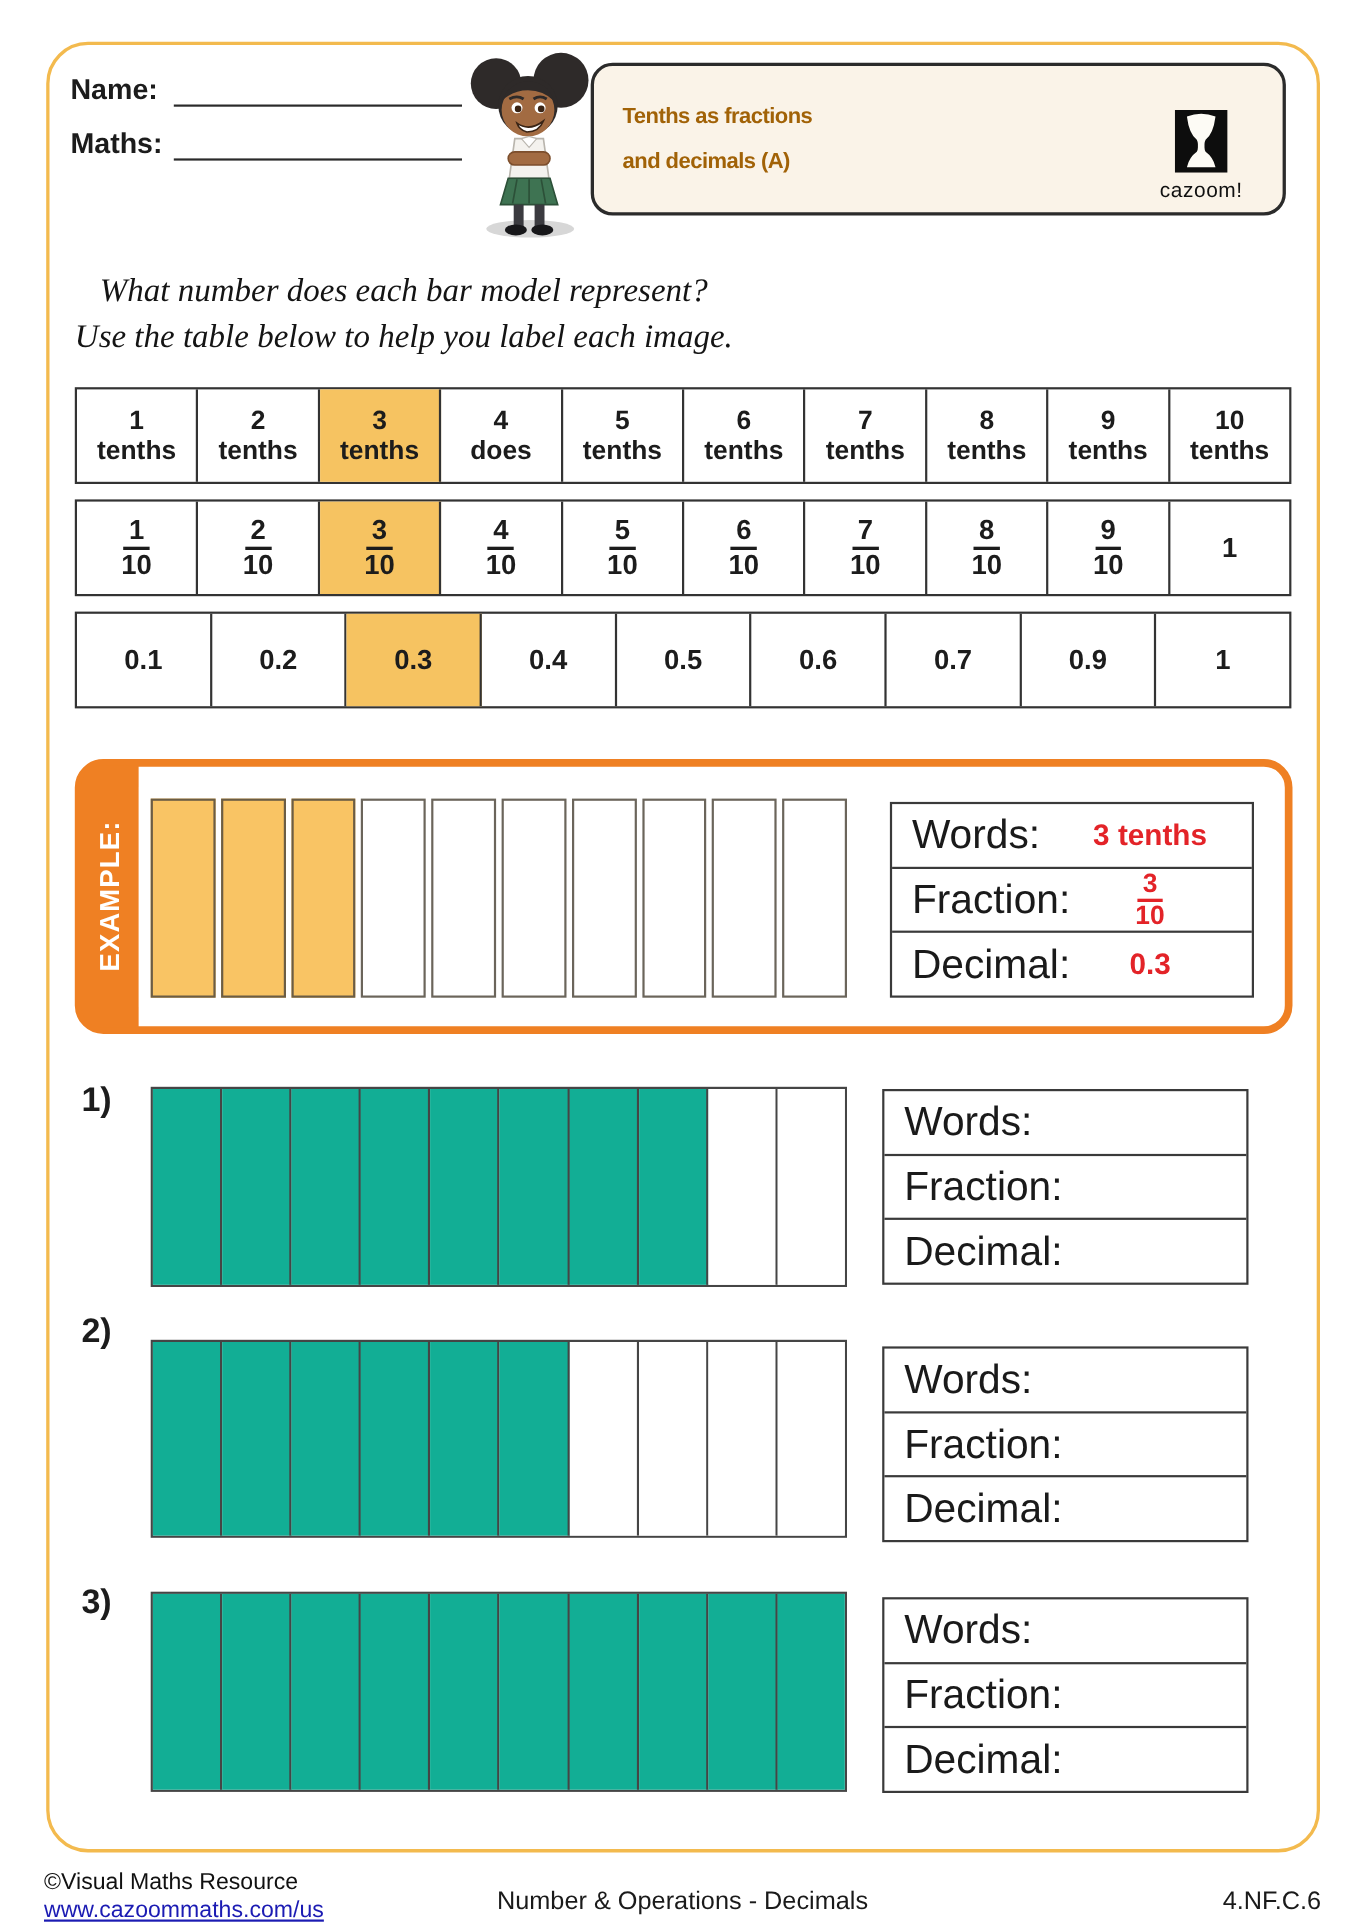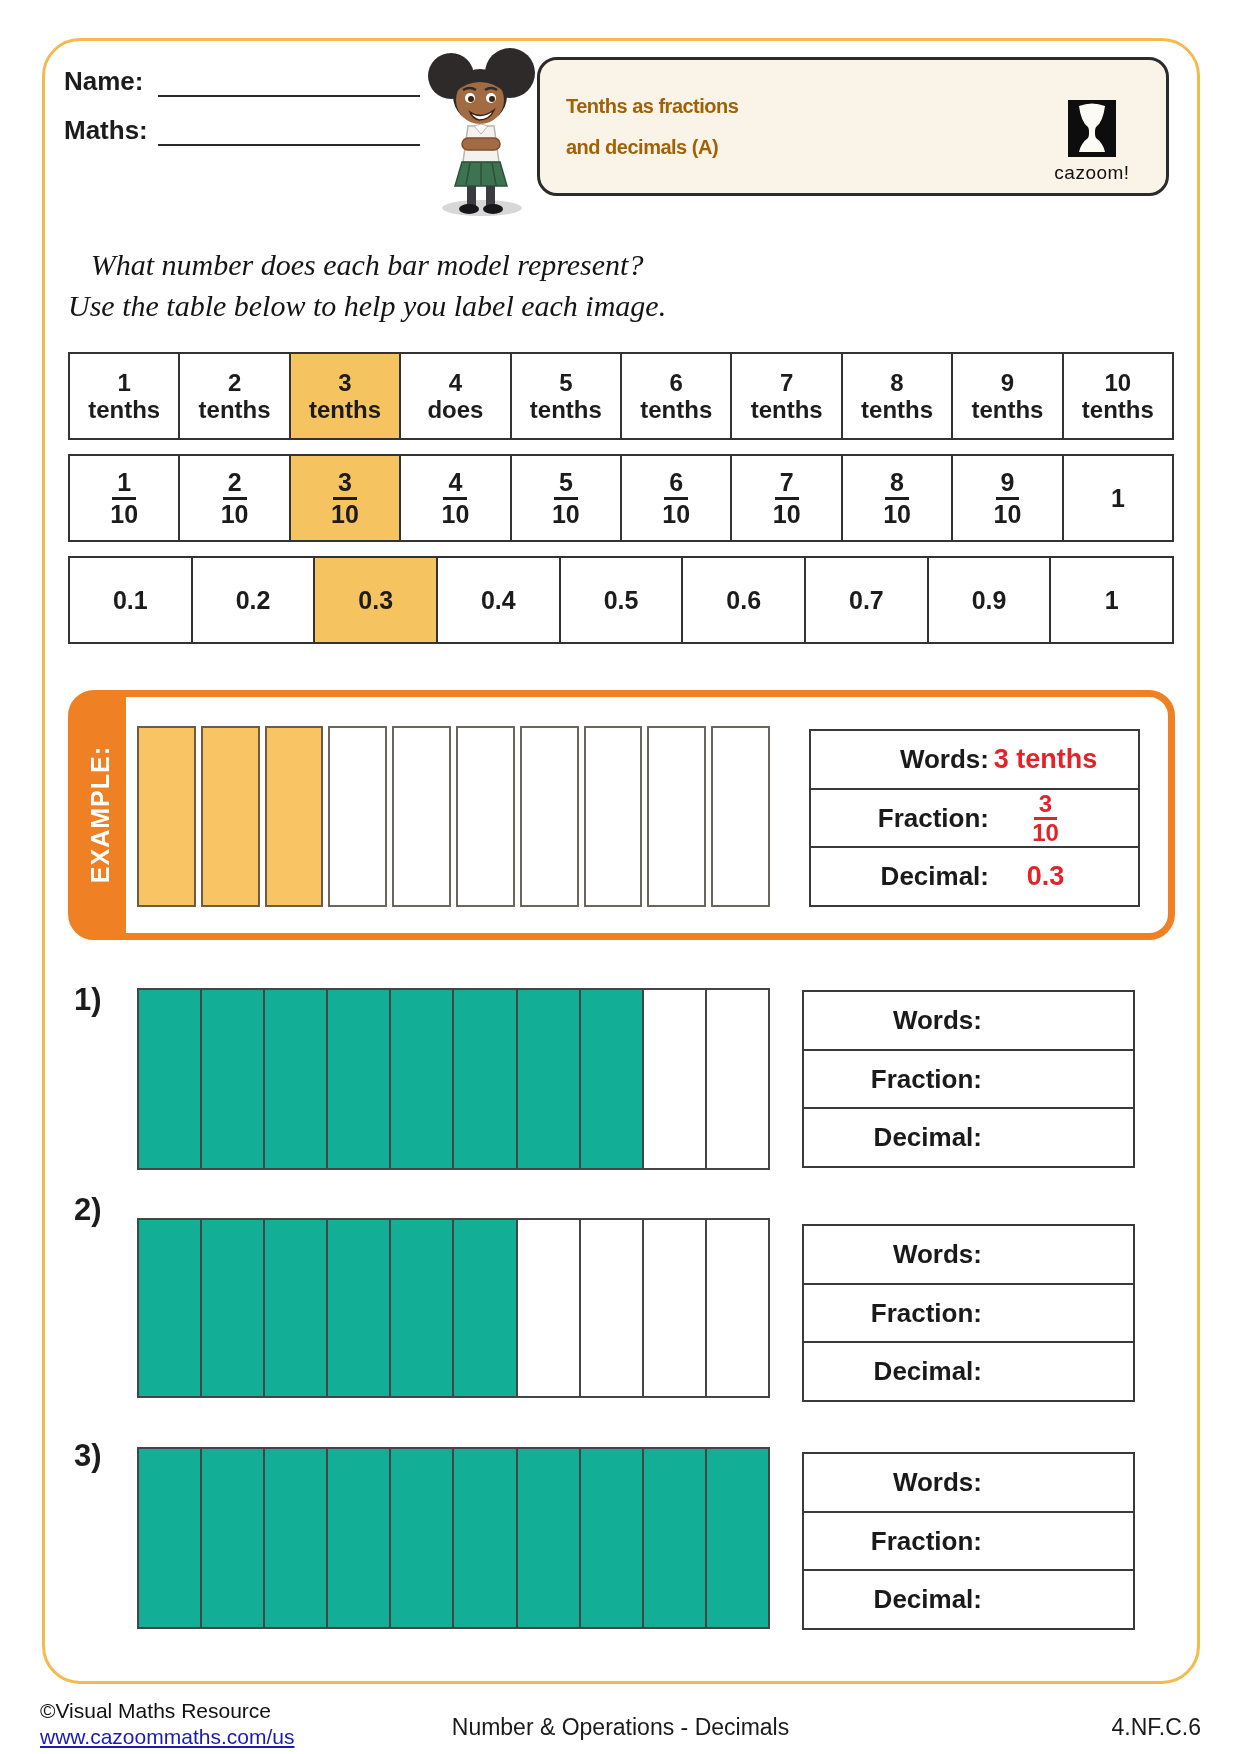--- a/index.html
+++ b/index.html
@@ -55,21 +55,21 @@
   .bar-model.solid { border:2px solid #454545; }
   .bar-model.solid .bar-cell { flex:1; border-right:2px solid #454545; background:#fff; }
   .bar-model.solid .bar-cell:last-child { border-right:none; }
   .bar-model.solid .bar-cell.filled { background:#12ae95; }
   .example-bar { position:absolute; left:62px; top:29px; width:633px; height:181px; }
 
   
   .answer-table { border:2px solid #3a3a3a; background:#fff; display:flex; flex-direction:column; }
   .answer-row { flex:1; display:flex; align-items:center; border-bottom:2px solid #3a3a3a; padding-left:18px; }
   .answer-row:last-child { border-bottom:none; }
-  .answer-label { font-weight:bold; font-size:26px; color:#1a1a1a; width:160px;text-align:right; }
+  .answer-label { font-weight:normal; font-size:37px; color:#1a1a1a; width:160px; }
   .answer-val { flex:1; display:flex; align-items:center; justify-content:center; padding-right:36px;
     font-weight:bold; font-size:27px; color:#e32328; }
   .answer-frac { display:flex; flex-direction:column; align-items:center; }
   .answer-frac .fn { font-size:24px; line-height:25px; border-bottom:3px solid #e32328; padding:0 5px 1px; }
   .answer-frac .fd { font-size:24px; line-height:26px; }
   .example-answers { position:absolute; left:734px; top:32px; width:331px; height:178px; }
 
   
   .problem-label { position:absolute; left:74px; font-weight:bold; font-size:31px; color:#1c1c1c; }
   .problem-bar { position:absolute; left:137px; width:633px; height:182px; }

